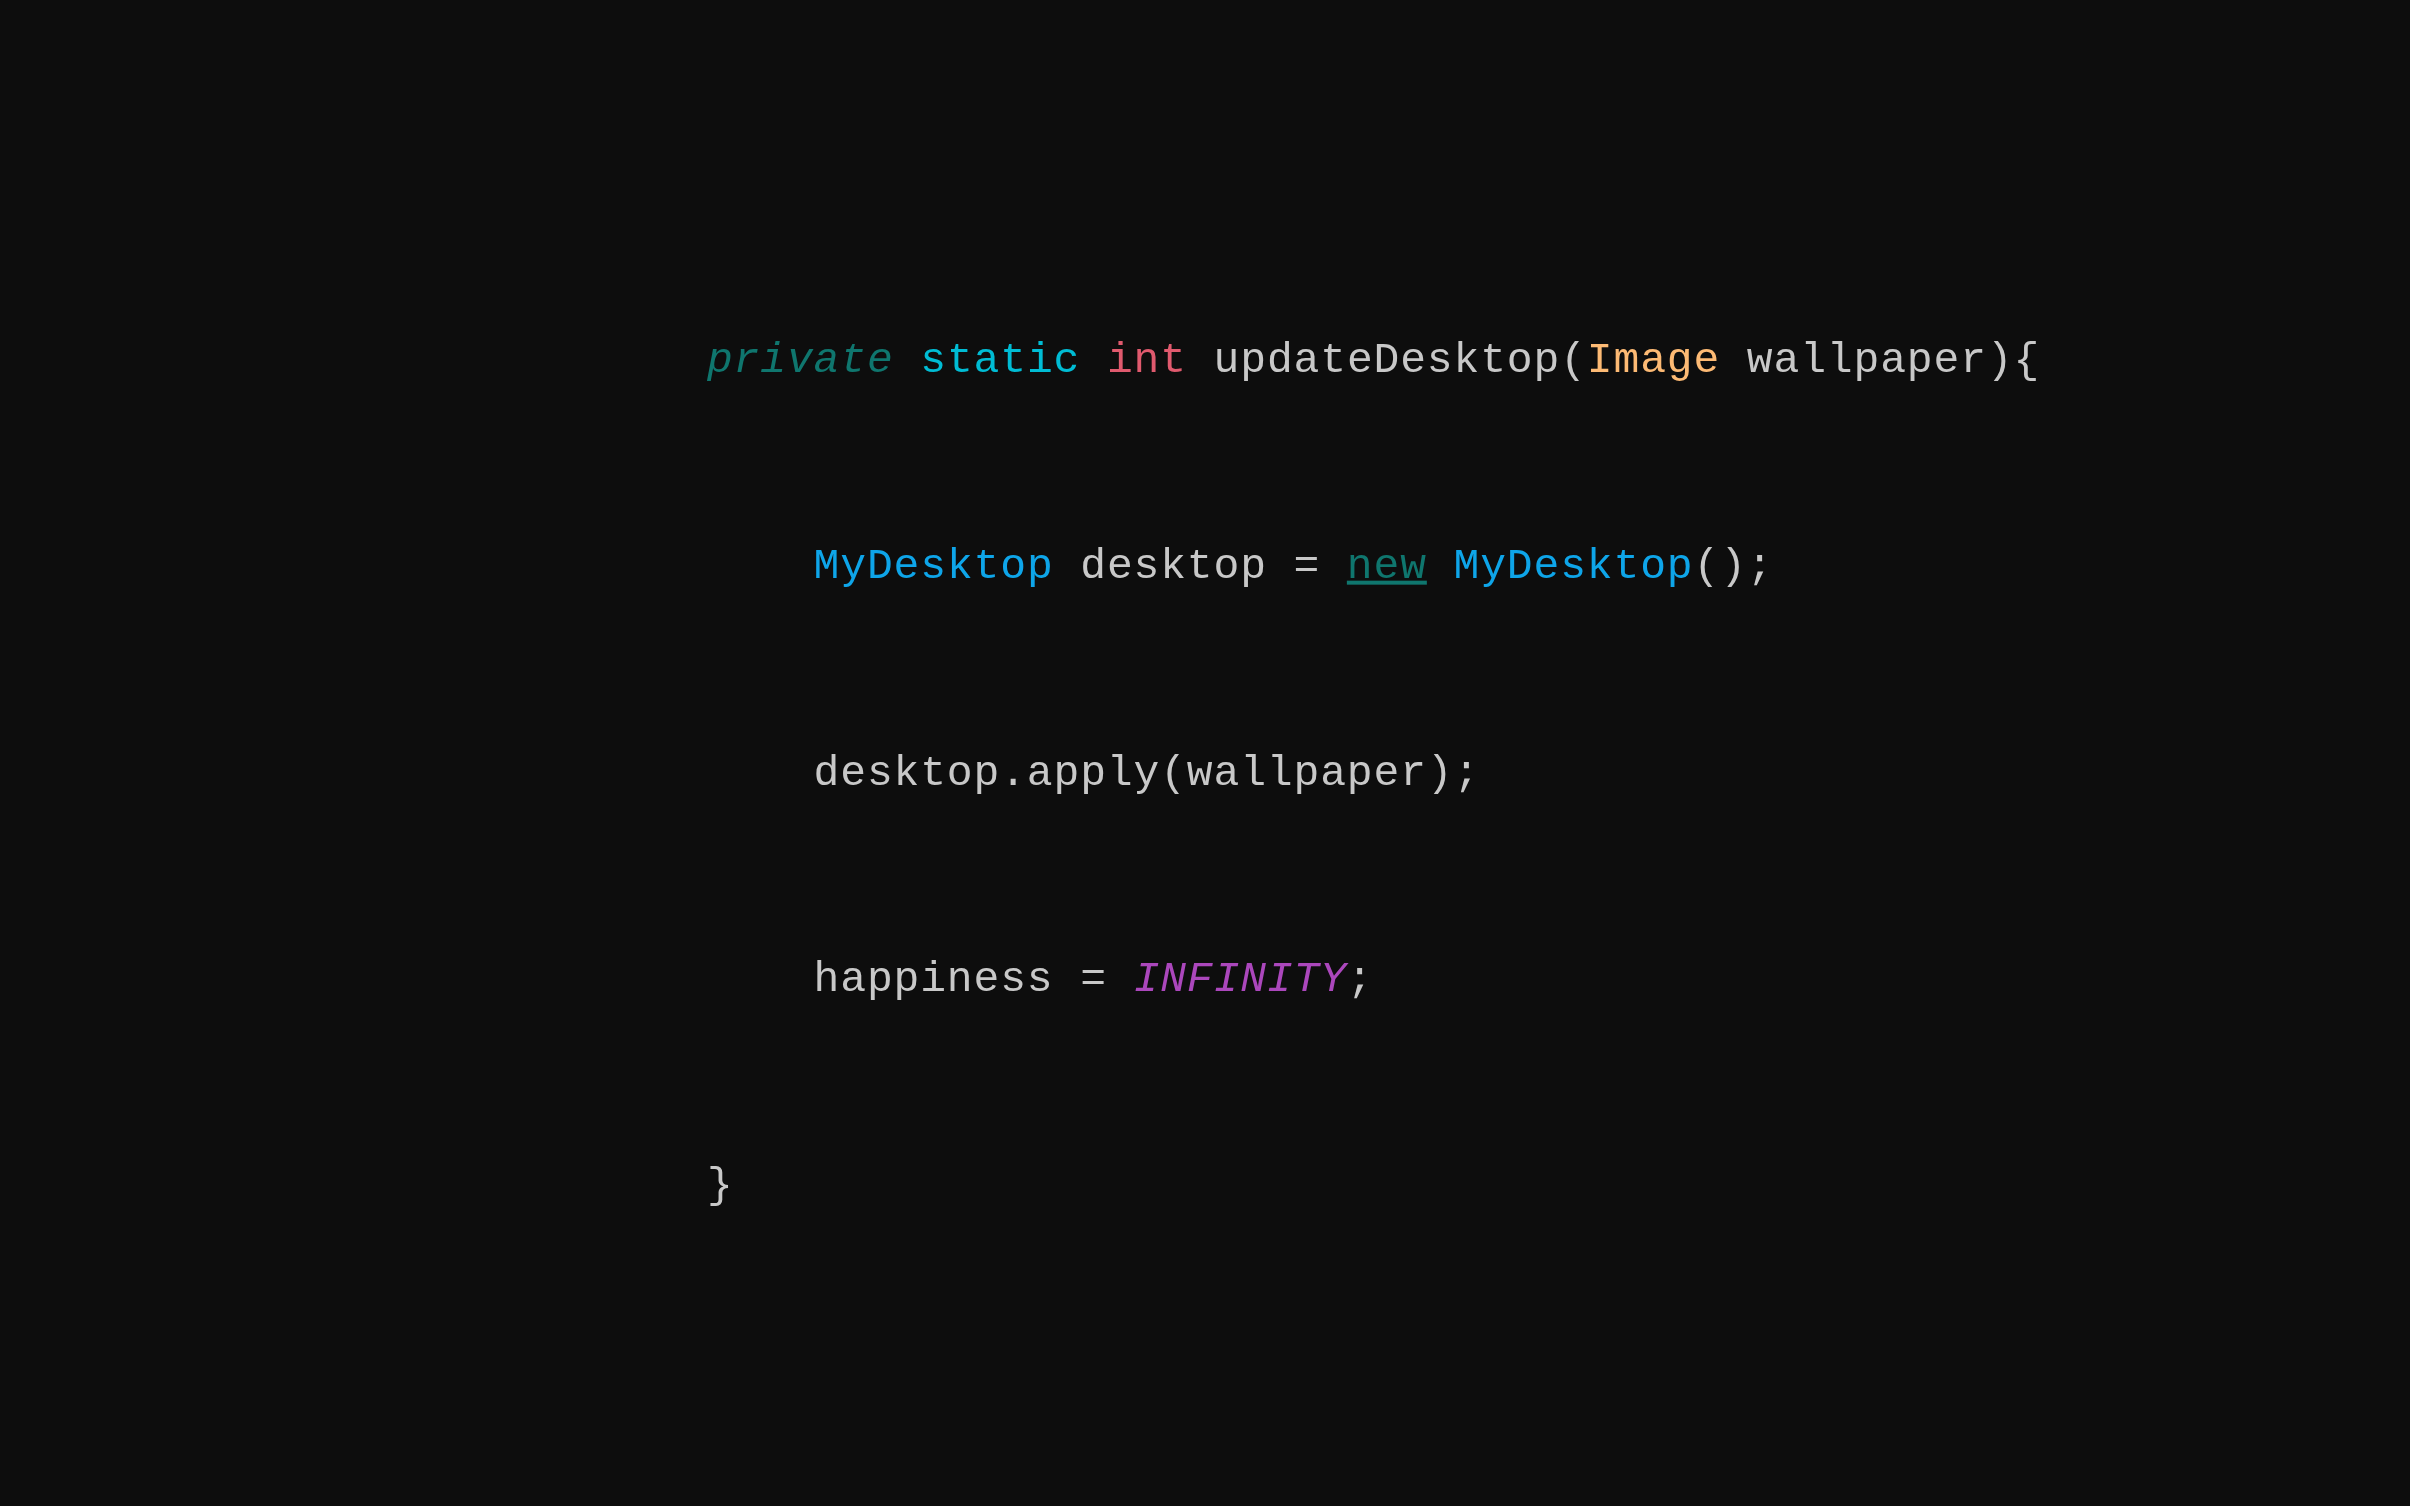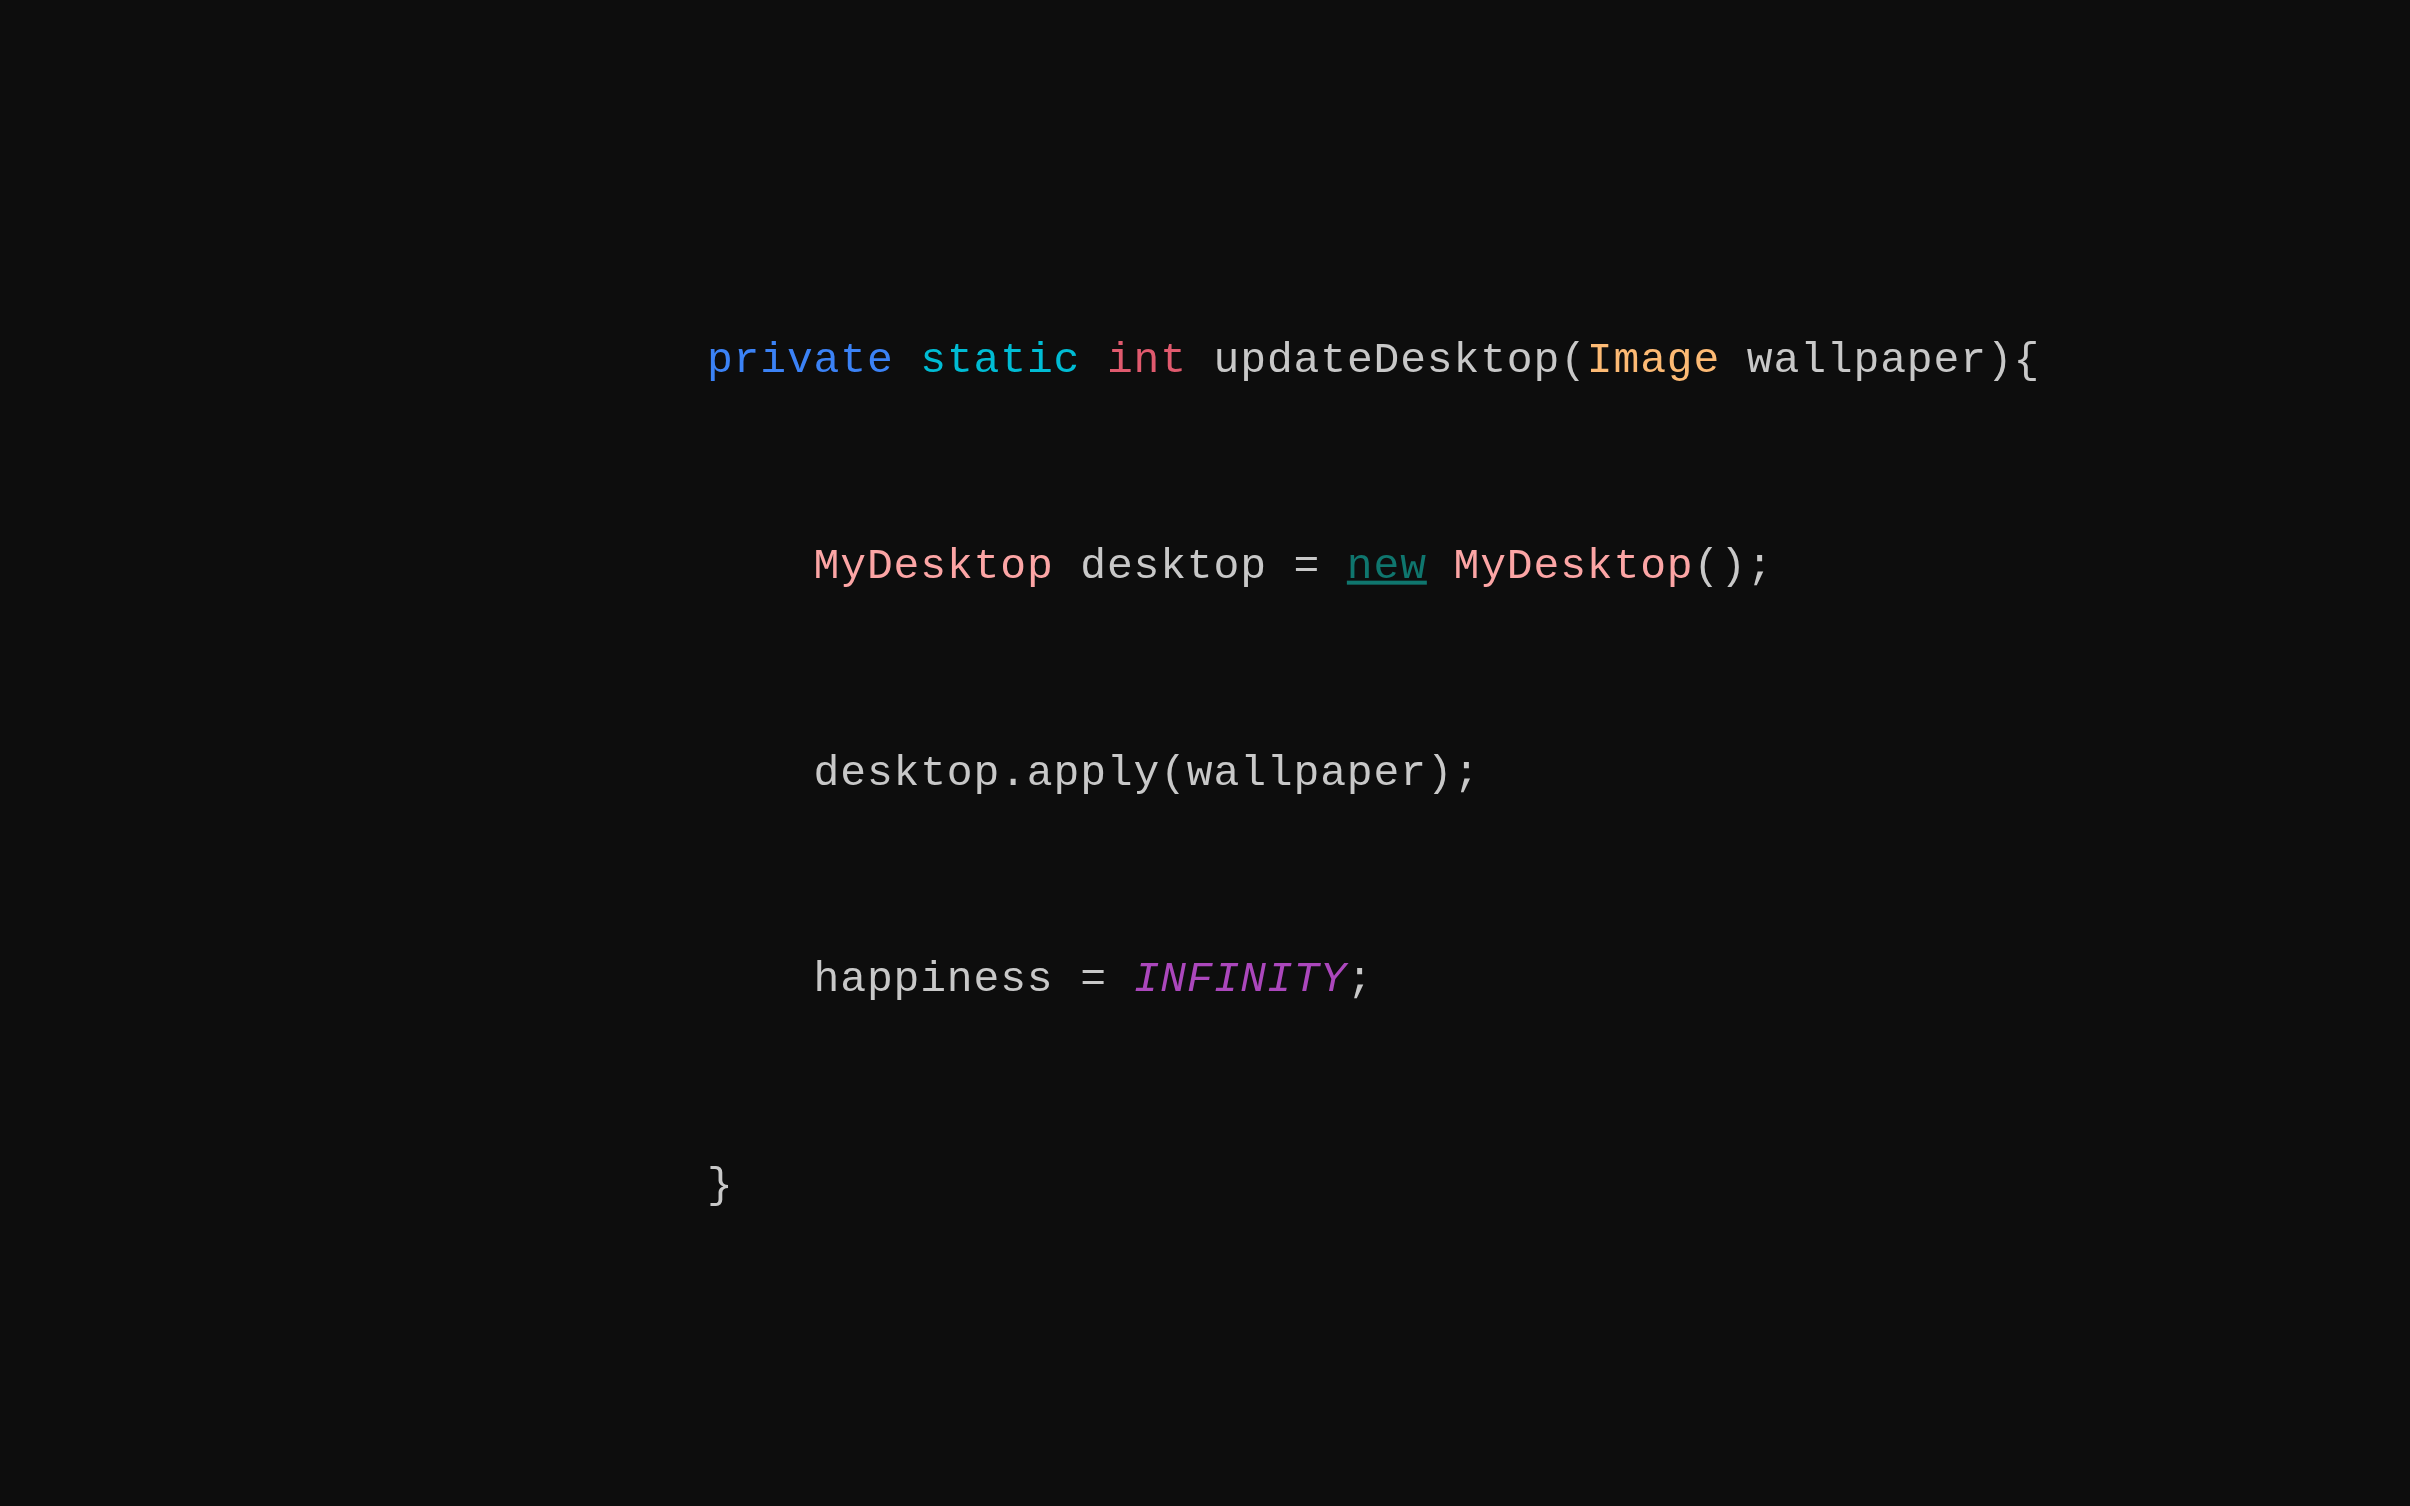--- a/index.html
+++ b/index.html
@@ -27,27 +27,27 @@
       top: 50%;
       left: 50%;
       transform: translate(-42%, -48%);
     }
 
     .line {
       display: block;
       white-space: pre;
     }
 
-    .kw-private { color: #3b82f6; }
+    .kw-private { color: #0f766e; font-style: italic; }
     .kw-static  { color: #00bcd4; text-align: right; }
     .kw-int     { color: #e05a6e; }
     .kw-new     { color: #0f766e; text-decoration: underline; }
     .kw-return  { color: #e05a6e; }
     .type-image    { color: #fdba74; }
-    .type-mydesktop { color: #fca5a5; }
+    .type-mydesktop { color: #0ea5e9; }
     .const-infinity { color: #ab47bc; font-style: italic; }
     .plain      { color: #c8c8c8; }
   </style>
 </head>
 <body>
 
 <div class="code-container">
   <span class="line">
     <span class="kw-private">private</span><span class="plain"> </span><span class="kw-static">static</span><span class="plain"> </span><span class="kw-int">int</span><span class="plain"> updateDesktop(</span><span class="type-image">Image</span><span class="plain"> wallpaper){</span>
   </span>

